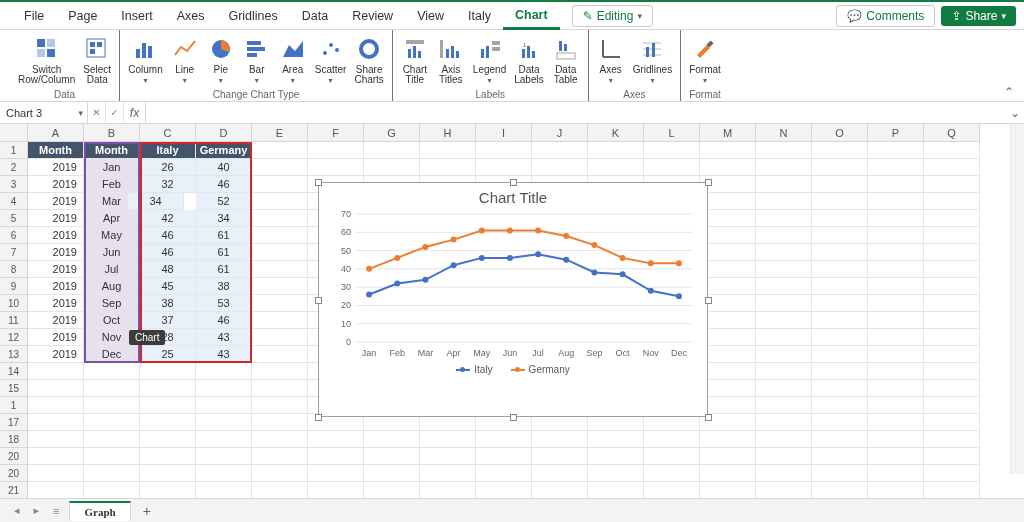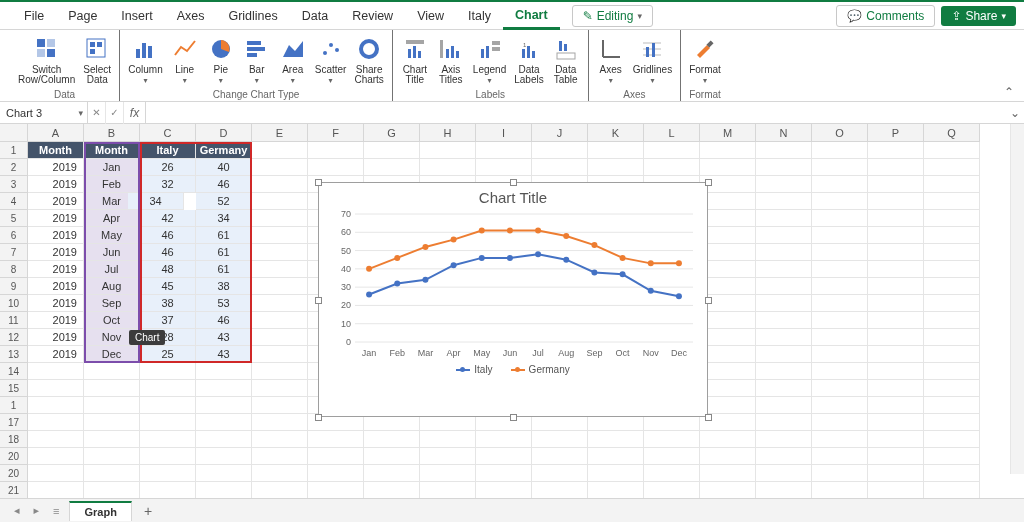--- a/index.html
+++ b/index.html
@@ -65,21 +65,21 @@
   .chart-title { text-align: center; color: #555; font-size: 15px; margin-bottom: 4px; }
   .plot { position: relative; width: 100%; height: 150px; }
   .legend { display: flex; justify-content: center; gap: 18px; font-size: 10px; color: #555; margin-top: 4px; }
   .legend .swatch { display: inline-flex; align-items: center; gap: 4px; }
   .legend .line { width: 14px; height: 2px; display: inline-block; position: relative; }
   .legend .line::after { content: ''; width: 5px; height: 5px; border-radius: 50%; position: absolute; left: 4px; top: -2px; }
 
   
   .sheet-bar { position: absolute; bottom: 0; left: 0; right: 0; height: 24px; background: #f3f3f3; border-top: 1px solid #d6d6d6; display: flex; align-items: center; padding-left: 10px; gap: 6px; font-size: 11px; }
   .sheet-nav { color: #888; padding: 0 4px; }
-  .sheet-tab { background: #fff; padding: 3px 14px; border: 1px solid #d6d6d6; border-bottom: none; border-top: 2px solid #107c41; font-weight: 600; }
+  .sheet-tab { background: #fff; padding: 3px 14px; border: 1px solid #d6d6d6; border-bottom: none; border-top: 2px solid #107c41; font-weight: 600; font-family: Liberation Serif, serif; }
   .sheet-add { color: #666; padding: 0 6px; font-size: 14px; }
   .scroll-right { position: absolute; right: 0; top: 0; bottom: 24px; width: 14px; background: #f3f3f3; border-left: 1px solid #e6e6e6; }
 </style>
 </head>
 <body>
 
 <div class="top-accent"></div>
 
 <div class="tab-row">
   <div class="tab">File</div>

